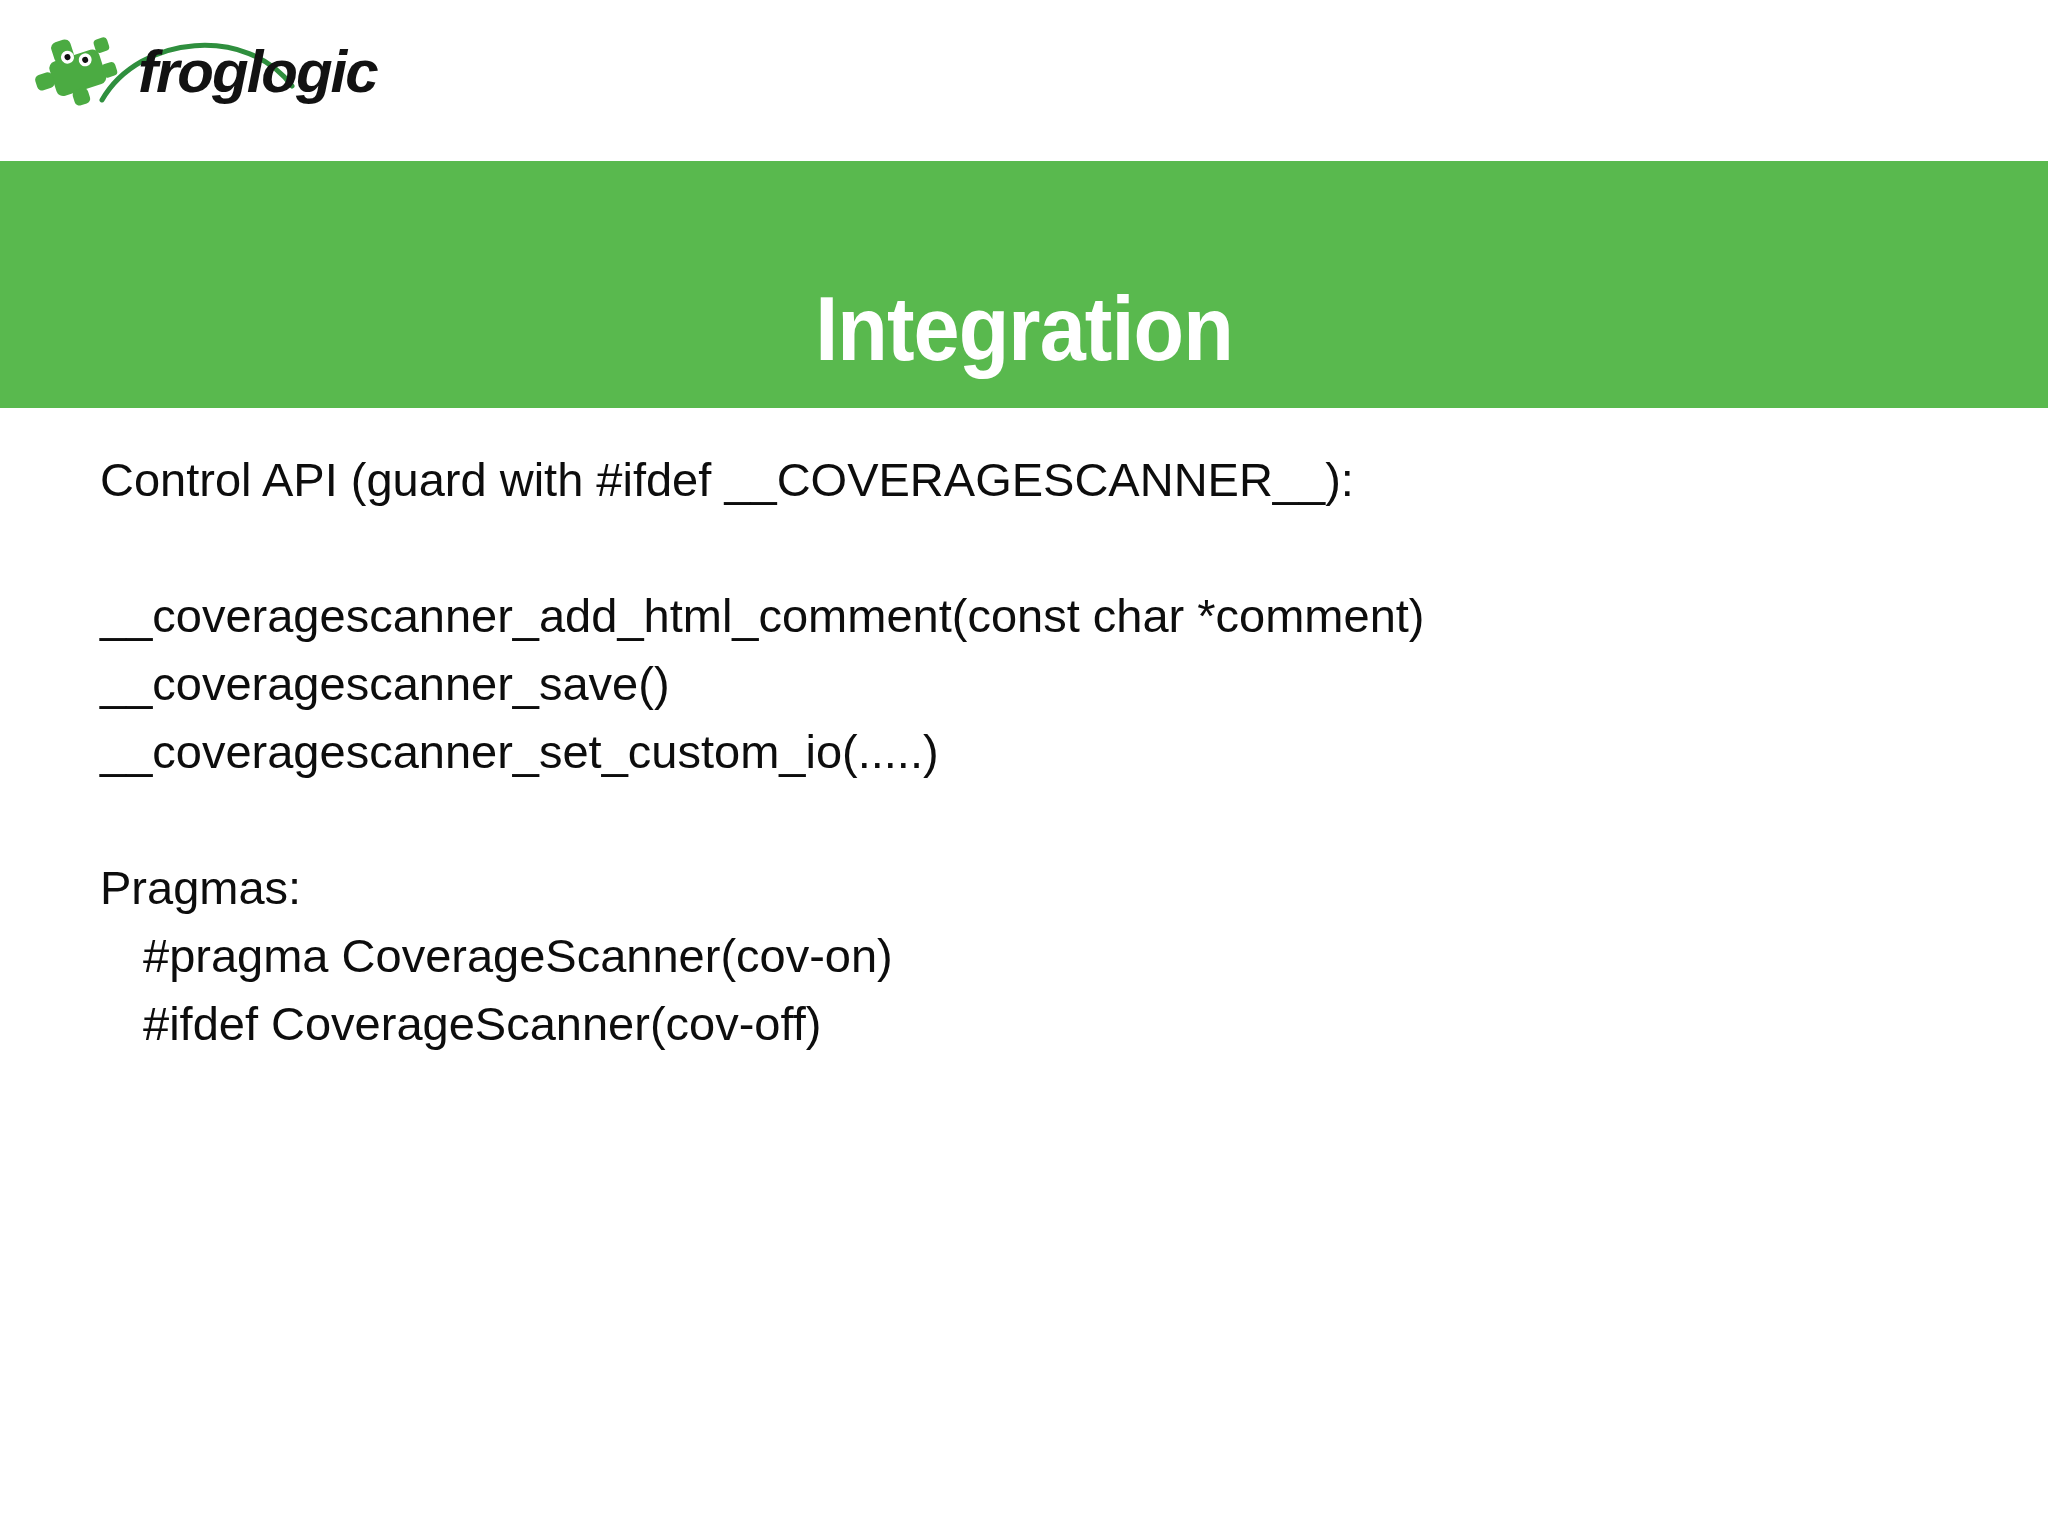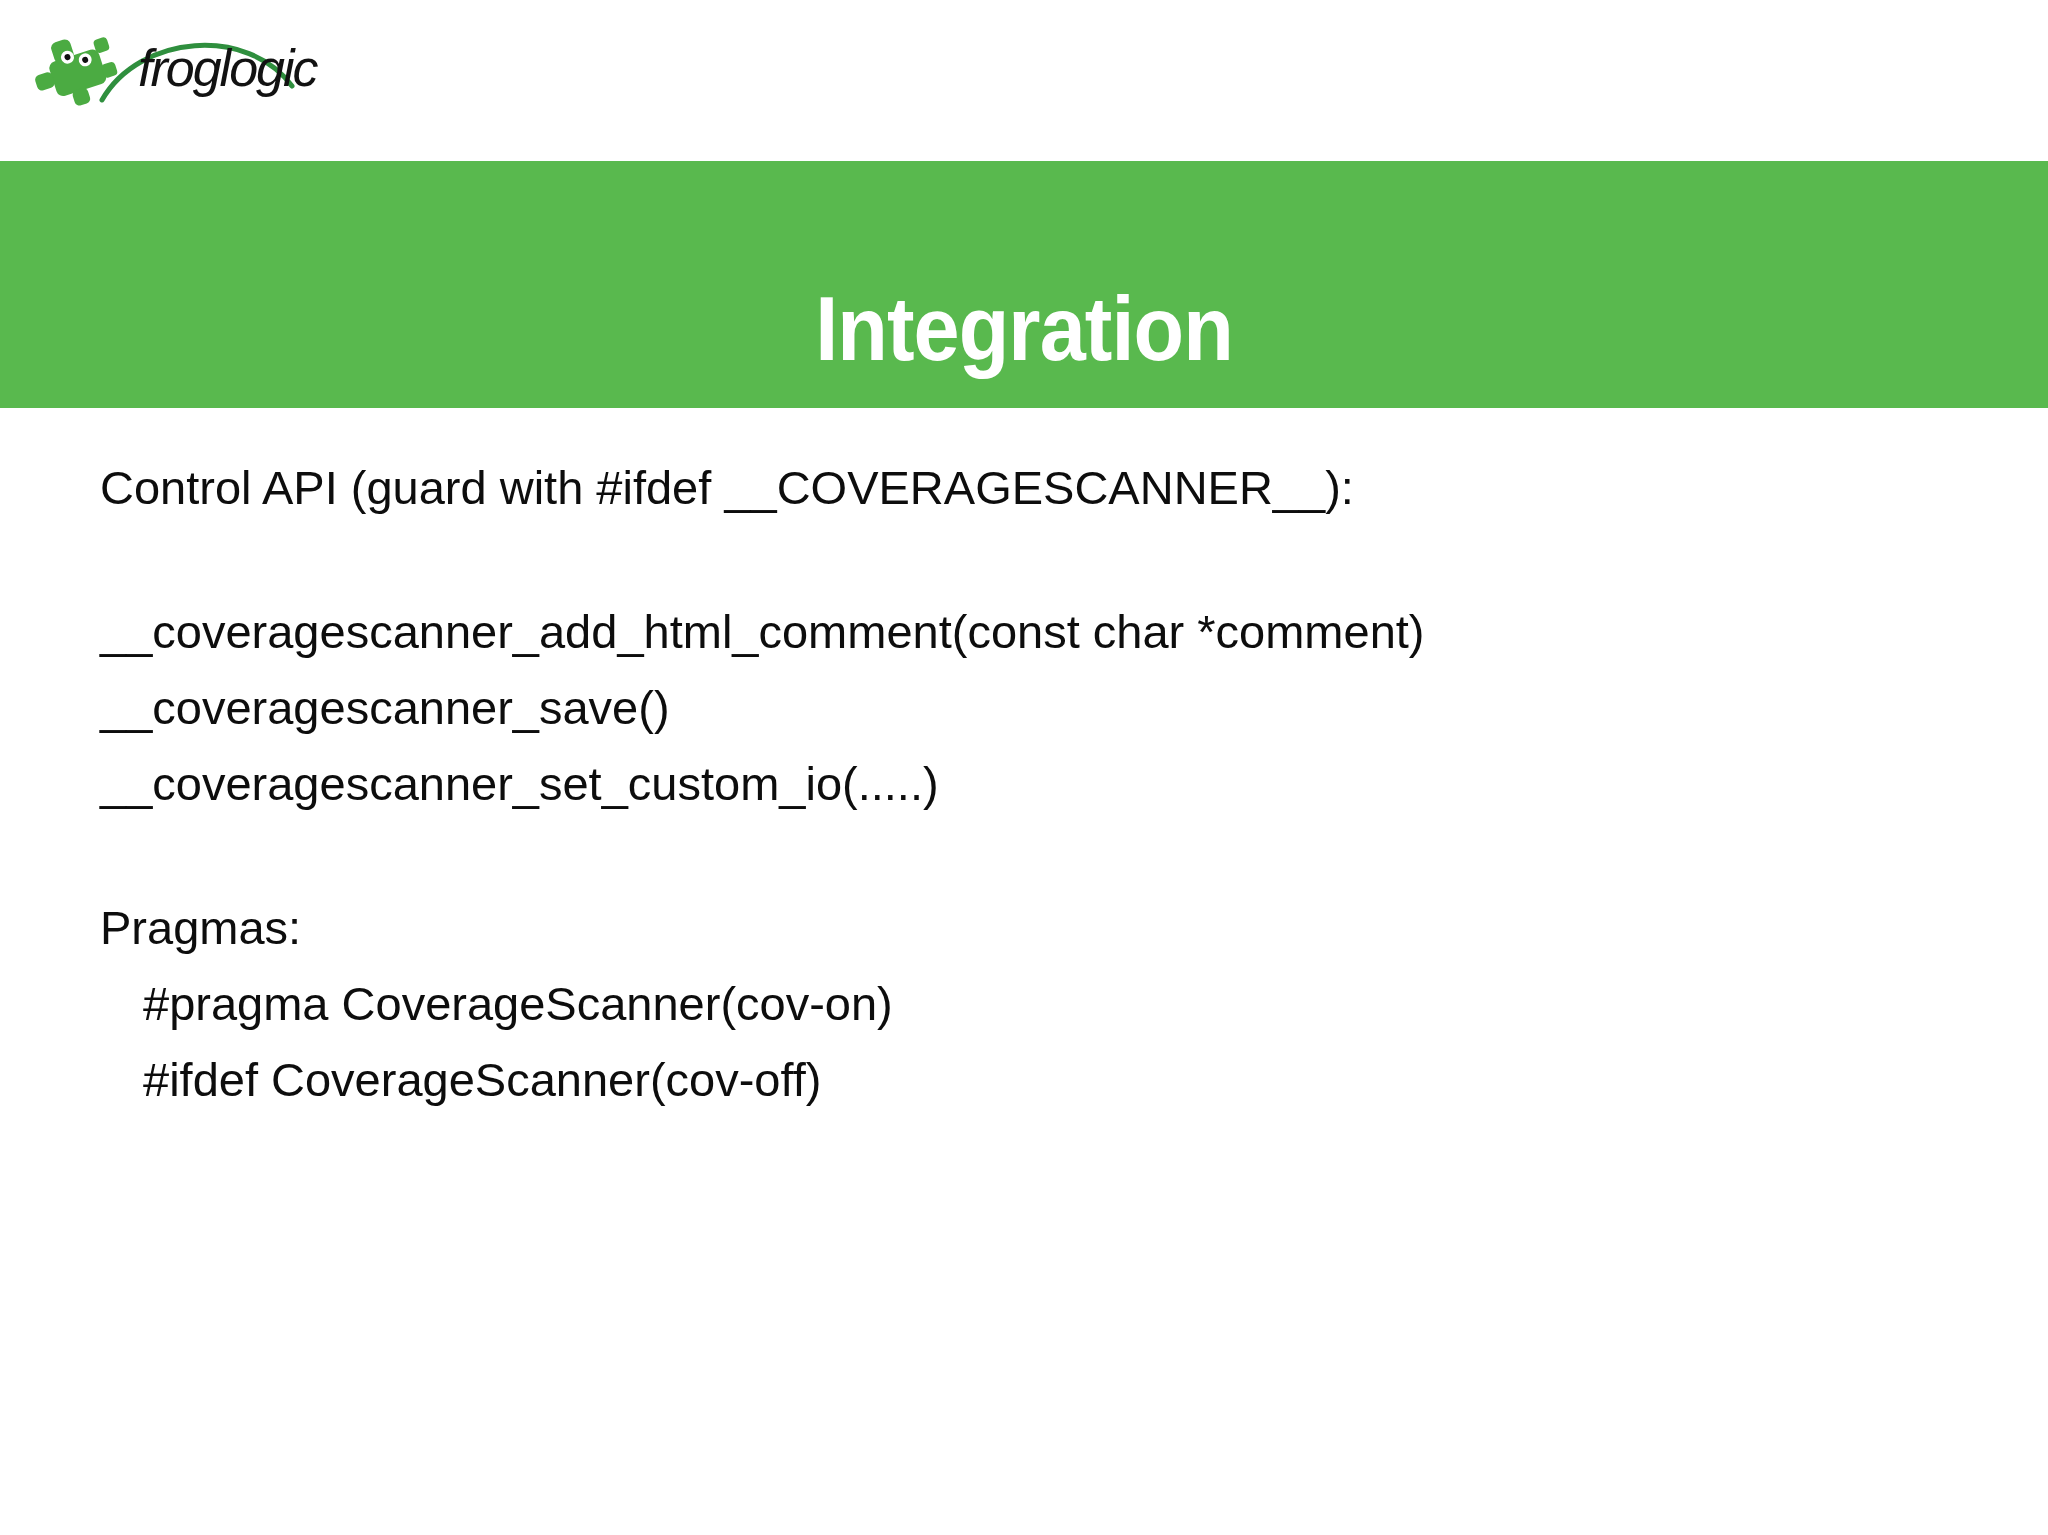--- a/index.html
+++ b/index.html
@@ -32,22 +32,22 @@
     width: 340px;
     height: 120px;
   }
   .logo svg { display: block; }
   .logo-wordmark {
     position: absolute;
     left: 108px;
     top: 30px;
     font-family: "Liberation Sans", sans-serif;
     font-style: italic;
-    font-weight: normal;
-    font-size: 52px;
+    font-weight: bold;
+    font-size: 60px;
     letter-spacing: -2px;
     color: #121212;
     line-height: 1;
     white-space: nowrap;
   }
 
   
   .title-banner {
     position: absolute;
     left: 0;
@@ -86,21 +86,20 @@
     left: 100px;
     top: 38px;
     right: 60px;
   }
   .body-line {
     font-family: "Liberation Sans", sans-serif;
     font-size: 47px;
     color: #0d0d0d;
     line-height: 68px;
     white-space: pre;
-    margin-top: 8px;
   }
   .block-intro { margin-bottom: 0; }
   .spacer-line { height: 68px; }
   .block-api { margin: 0; }
   .block-pragmas { margin: 0; }
   .indent-1 { padding-left: 43px; }
 </style>
 </head>
 <body>
 

